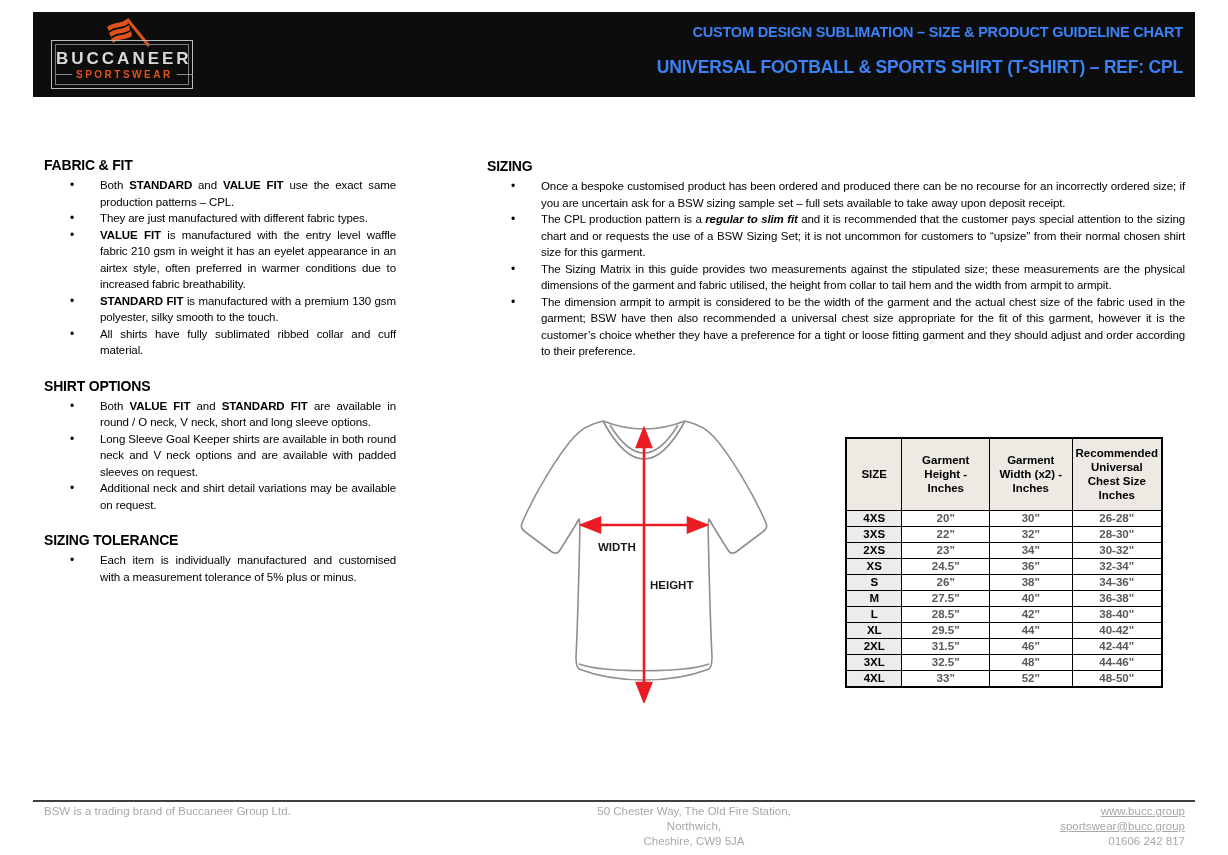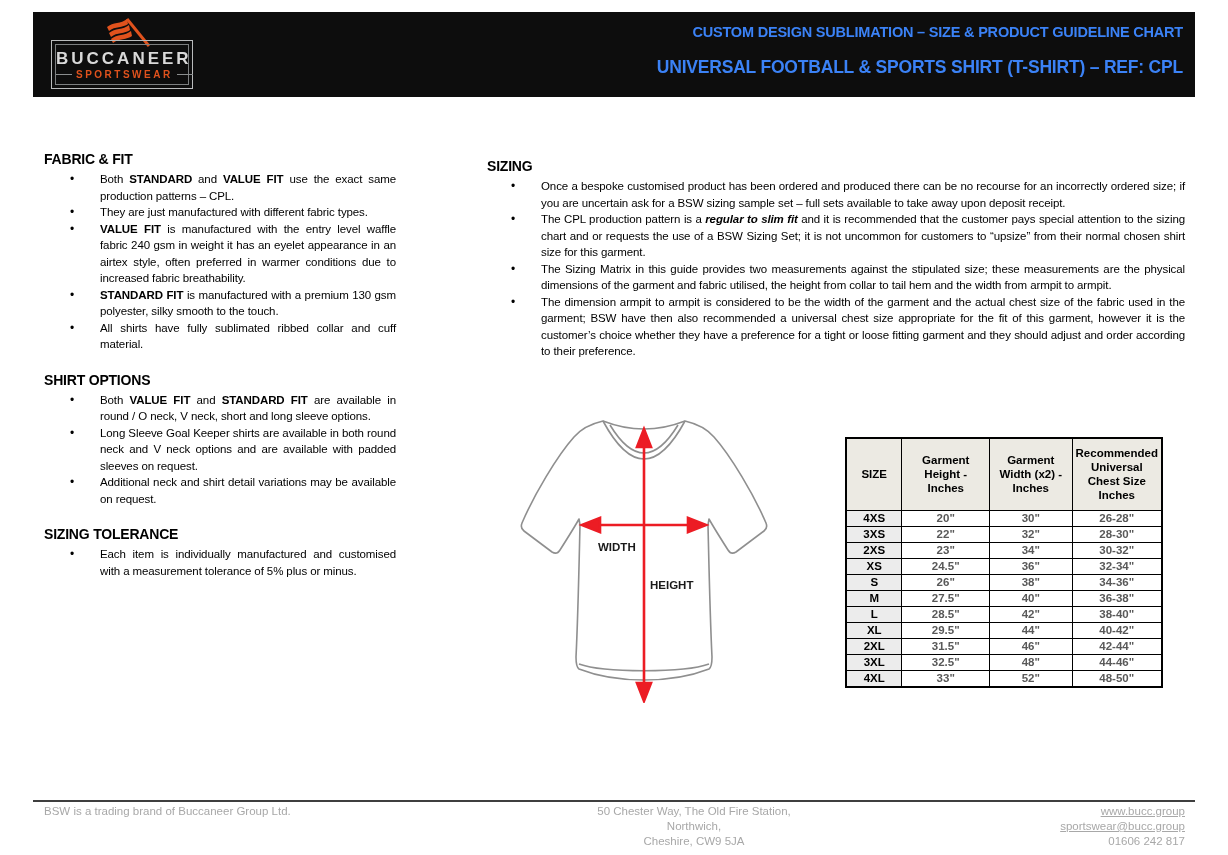--- a/index.html
+++ b/index.html
@@ -18,21 +18,21 @@
   .brand-name { color:#d9d9d9; font-weight:bold; font-size:17px; letter-spacing:3px; line-height:17px; }
   .brand-sub-row { display:flex; align-items:center; gap:4px; margin-top:2px; }
   .brand-sub-row .rule { width:16px; height:0; border-top:1px solid #8a8d8e; }
   .brand-sub { color:#e0521d; font-weight:bold; font-size:10px; letter-spacing:2.5px; }
   .flag-icon { position:absolute; left:46px; top:4px; }
   .header-titles { text-align:right; padding:12px 12px 0 0; color:#3b82f6; flex:1; }
   .header-title-1 { font-size:14.5px; font-weight:bold; letter-spacing:-0.2px; }
   .header-title-2 { font-size:17.5px; font-weight:bold; margin-top:17px; letter-spacing:-0.2px; }
 
   
-  .left-col  { position:absolute; left:44px;  top:151px; width:352px; }
+  .left-col  { position:absolute; left:44px;  top:157px; width:352px; }
   .right-col { position:absolute; left:487px; top:158px; width:698px; }
   .sec { margin-bottom:19px; }
   .sec-heading { font-size:14px; font-weight:bold; margin-bottom:4px; letter-spacing:-0.2px; }
   ul.bullets { list-style:none; }
   ul.bullets li { position:relative; padding-left:56px; font-size:11.5px; line-height:16.5px;
     text-align:justify; letter-spacing:-0.1px; }
   ul.bullets li::before { content:"\2022"; position:absolute; left:26px; font-size:12px; }
   .right-col ul.bullets li { padding-left:54px; }
   .right-col ul.bullets li::before { left:24px; }
 
@@ -90,21 +90,21 @@
       <div class="header-title-2">UNIVERSAL FOOTBALL &amp; SPORTS SHIRT (T-SHIRT) – REF: CPL</div>
     </div>
   </div>
 
   <div class="left-col" id="left-sections">
       <div class="sec">
      <div class="sec-heading">FABRIC &amp; FIT</div>
      <ul class="bullets">
           <li><span style="">Both </span><span style="font-weight:bold;">STANDARD</span><span style=""> and </span><span style="font-weight:bold;">VALUE FIT</span><span style=""> use the exact same production patterns – CPL.</span></li>
           <li><span style="">They are just manufactured with different fabric types.</span></li>
-          <li><span style="font-weight:bold;">VALUE FIT</span><span style=""> is manufactured with the entry level waffle fabric 240 gsm in weight it has an eyelet appearance in an airtex style, often preferred in warmer conditions due to increased fabric breathability.</span></li>
+          <li><span style="font-weight:bold;">VALUE FIT</span><span style=""> is manufactured with the entry level waffle fabric 210 gsm in weight it has an eyelet appearance in an airtex style, often preferred in warmer conditions due to increased fabric breathability.</span></li>
           <li><span style="font-weight:bold;">STANDARD FIT</span><span style=""> is manufactured with a premium 130 gsm polyester, silky smooth to the touch.</span></li>
           <li><span style="">All shirts have fully sublimated ribbed collar and cuff material.</span></li>
         </ul>
    </div>
       <div class="sec">
      <div class="sec-heading">SHIRT OPTIONS</div>
      <ul class="bullets">
           <li><span style="">Both </span><span style="font-weight:bold;">VALUE FIT</span><span style=""> and </span><span style="font-weight:bold;">STANDARD FIT</span><span style=""> are available in round / O neck, V neck, short and long sleeve options.</span></li>
           <li><span style="">Long Sleeve Goal Keeper shirts are available in both round neck and V neck options and are available with padded sleeves on request.</span></li>
           <li><span style="">Additional neck and shirt detail variations may be available on request.</span></li>

